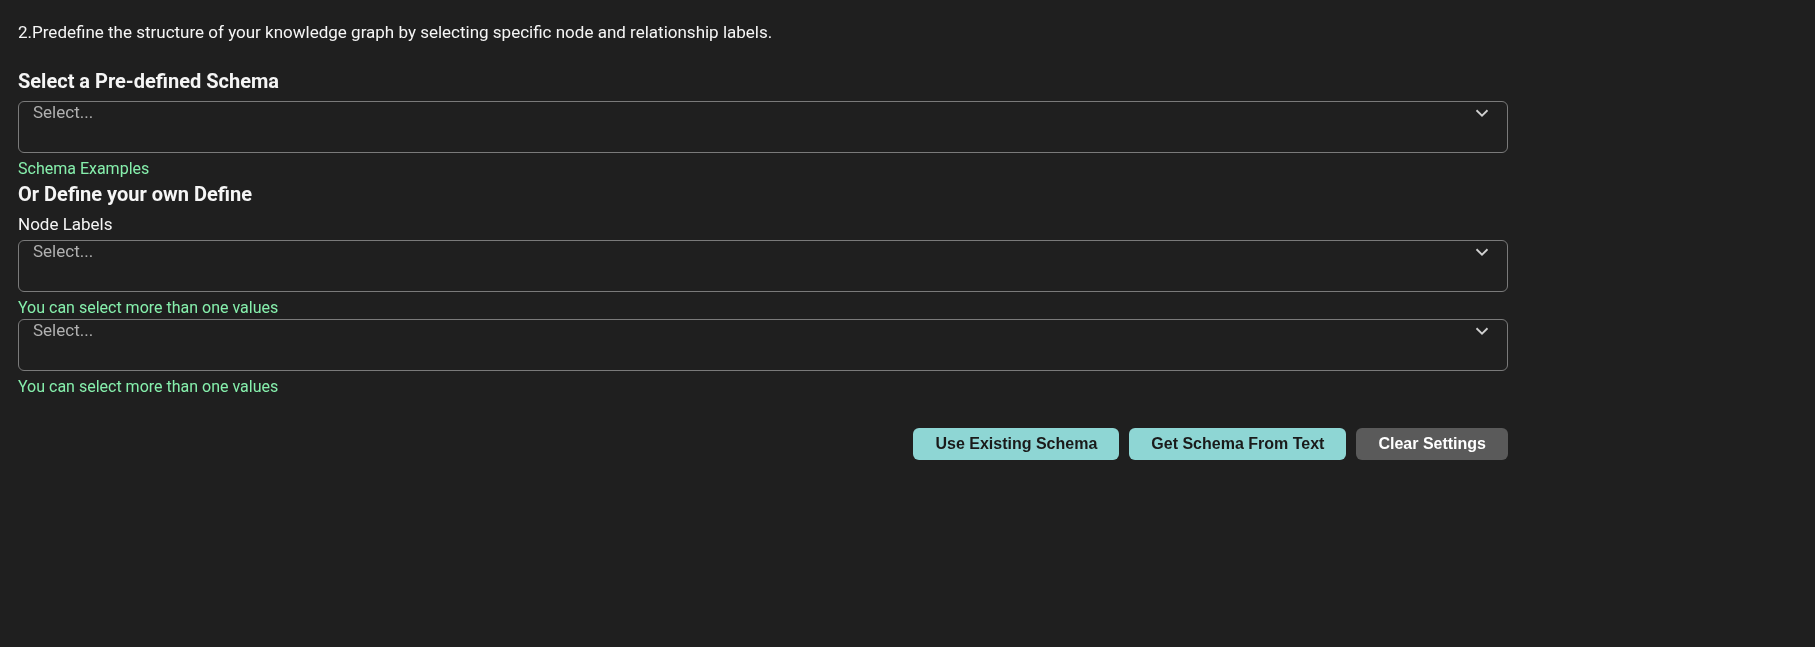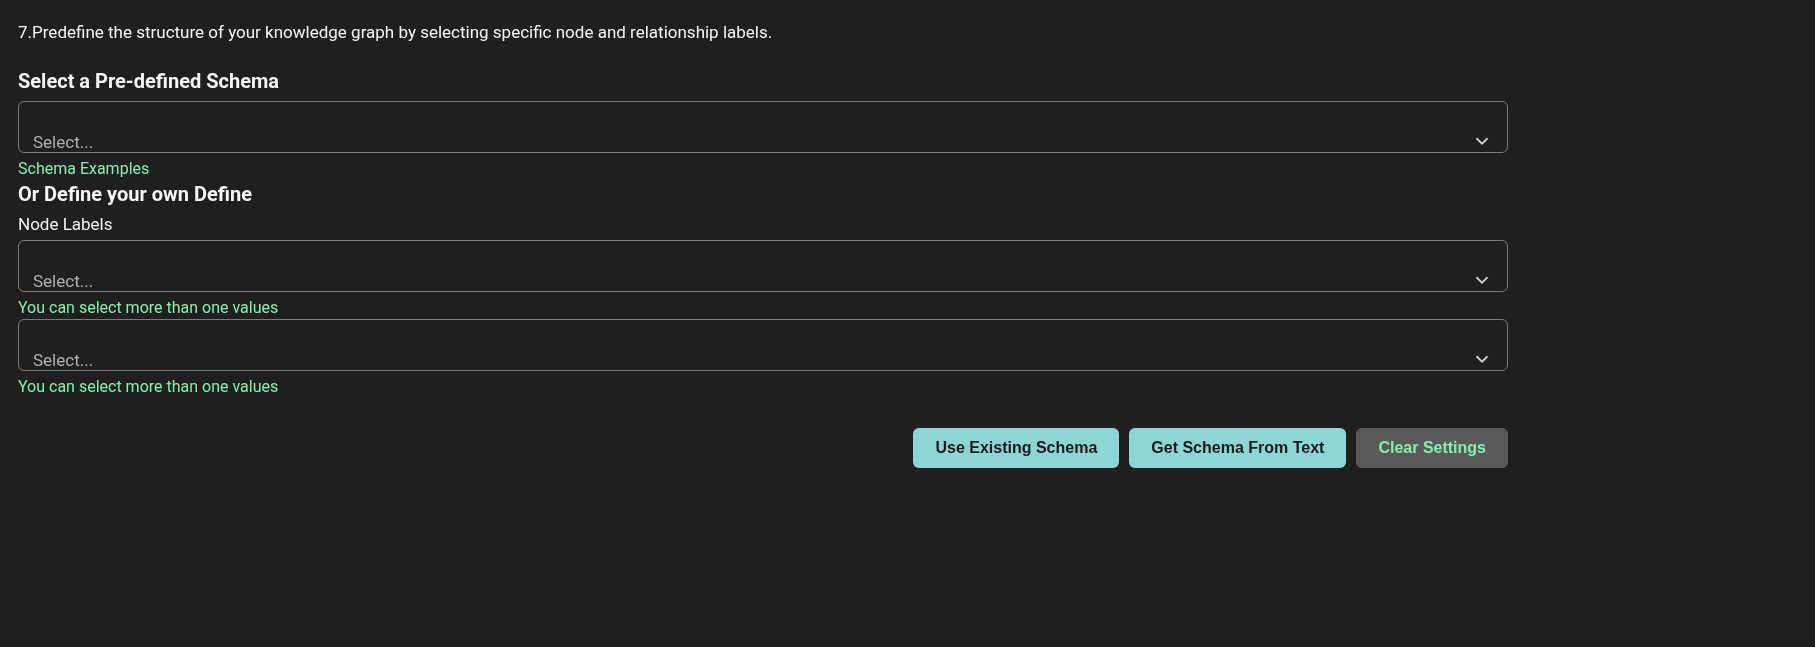--- a/index.html
+++ b/index.html
@@ -37,21 +37,21 @@
       position: relative;
       width: 1490px;
     }
     .select-box {
       width: 100%;
       height: 52px;
       background-color: #1f1f1f;
       border: 1px solid #7a7a7a;
       border-radius: 6px;
       display: flex;
-      align-items: flex-end;
+      align-items: flex-start;
       justify-content: space-between;
       padding: 0 14px;
       cursor: pointer;
     }
     .select-placeholder {
       color: #b0b0b0;
       font-size: 17px;
     }
     .chevron-icon {
       width: 22px;
@@ -70,51 +70,51 @@
       margin-bottom: 4px;
     }
     .buttons-row {
       display: flex;
       gap: 10px;
       justify-content: flex-end;
       width: 1490px;
       margin-top: 32px;
     }
     .btn {
-      height: 40px;
+      height: 32px;
       padding: 0 22px;
       border-radius: 6px;
       border: none;
       font-size: 16px;
       font-weight: 600;
       cursor: pointer;
       display: inline-flex;
       align-items: center;
       justify-content: center;
     }
     .btn-primary {
       background-color: #8ed6d4;
       color: #1a1a1a;
     }
     .btn-secondary {
       background-color: #5a5a5a;
-      color: #86efac;
+      color: #ffffff;
     }
     .field-group {
       margin-bottom: 0px;
     }
     .heading-wrap {
       width: 1490px;
     }
   </style>
 </head>
 <body>
 
 <div class="instructions">
-  <div>7.Predefine the structure of your knowledge graph by selecting specific node and relationship labels.</div>
+  <div>2.Predefine the structure of your knowledge graph by selecting specific node and relationship labels.</div>
 </div>
 
 <div class="heading-wrap">
   <div class="section-heading">Select a Pre-defined Schema</div>
 </div>
 
 <div class="field-group">
   <div class="select-wrapper">
     <div class="select-box">
       <span class="select-placeholder">Select...</span>

